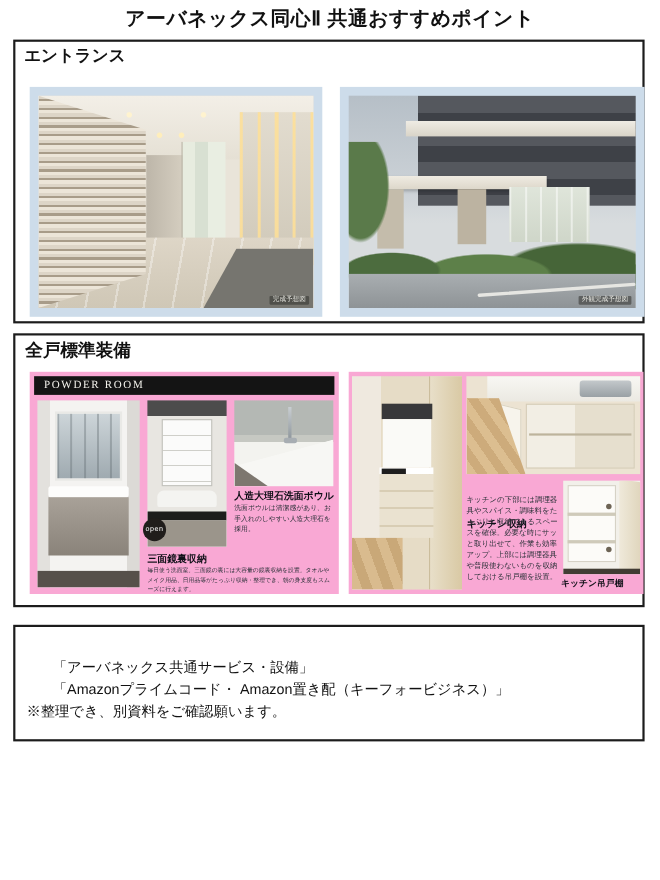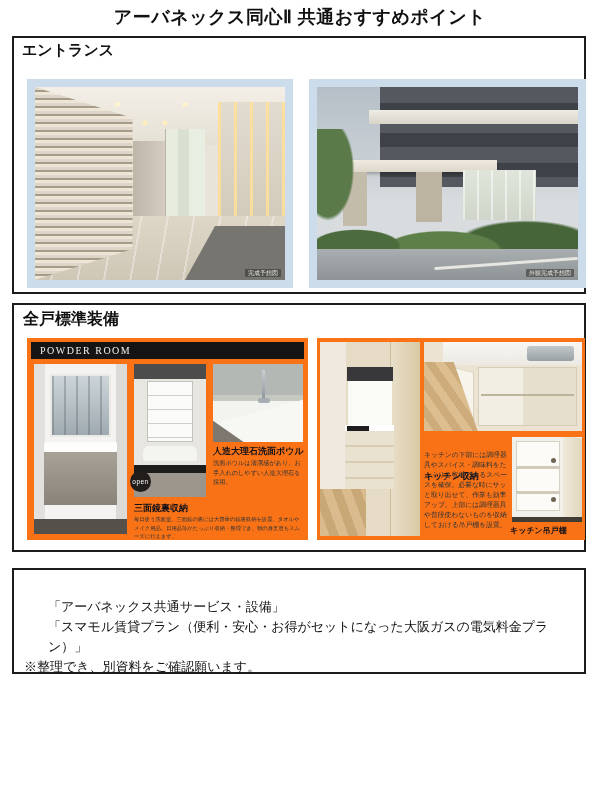--- a/index.html
+++ b/index.html
@@ -78,21 +78,21 @@
         radial-gradient(ellipse 60px 22px at 15% 60%, #4c6c3e 0 70%, transparent 75%),
         radial-gradient(ellipse 80px 26px at 48% 70%, #5d8049 0 70%, transparent 75%),
         radial-gradient(ellipse 90px 30px at 80% 55%, #466538 0 70%, transparent 78%),
         radial-gradient(ellipse 70px 20px at 95% 80%, #60854e 0 70%, transparent 75%); }
   .exterior .drive { position:absolute; left:0; bottom:0; width:100%; height:16%;
       background:linear-gradient(#a9aeb1,#8e9396); }
   .exterior .curb { position:absolute; left:45%; bottom:8%; width:55%; height:3px;
       background:#e6e6e2; transform:rotate(-4deg); border-radius:2px; }
 
   
-  .panel { position:absolute; background:#f97316; }
+  .panel { position:absolute; background:#f9a8d4; }
   .powder  { left:13px;  top:33px; width:281px; height:202px; }
   .kitchen { left:303px; top:33px; width:268px; height:202px; }
 
   .banner { position:absolute; left:4px; right:4px; top:4px; height:17px; background:#141414;
             color:#f3f2ec; font-family:"Liberation Serif", serif; font-size:10px;
             line-height:17px; padding-left:9px; letter-spacing:1.5px; }
 
   .pp { position:absolute; overflow:hidden; }
   .p1 { left:7px;   top:26px; width:93px; height:170px; }
   .p2 { left:107px; top:26px; width:72px; height:133px; }
@@ -297,18 +297,18 @@
         <div class="hingeB"></div>
         <div class="bottom"></div>
       </div>
       <div class="feat-h kcap">キッチン吊戸棚</div>
     </div>
   </div>
 
   <div class="box box3">
     <div class="svc-lines">
       <div class="svc-item">「アーバネックス共通サービス・設備」</div>
-      <div class="svc-item">「スマモル賃貸プラン（便利・安心・お得がセットになった大阪ガスの電気料金プラン）」</div>
+      <div class="svc-item">「Amazonプライムコード・ Amazon置き配（キーフォービジネス）」</div>
       <div class="svc-note">※整理でき、別資料をご確認願います。</div>
     </div>
   </div>
 
 </div>
 
 </body></html>

